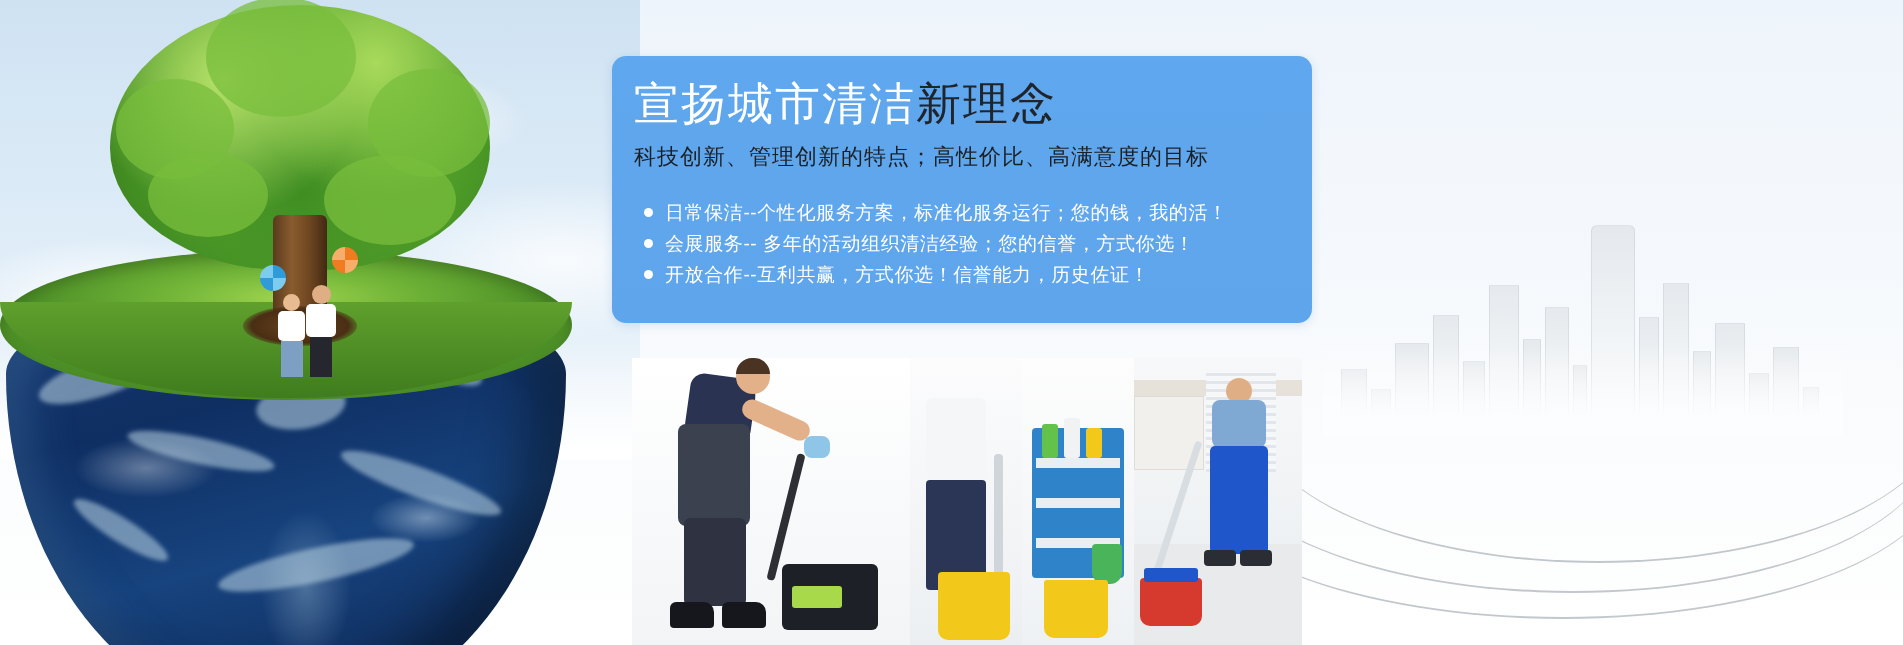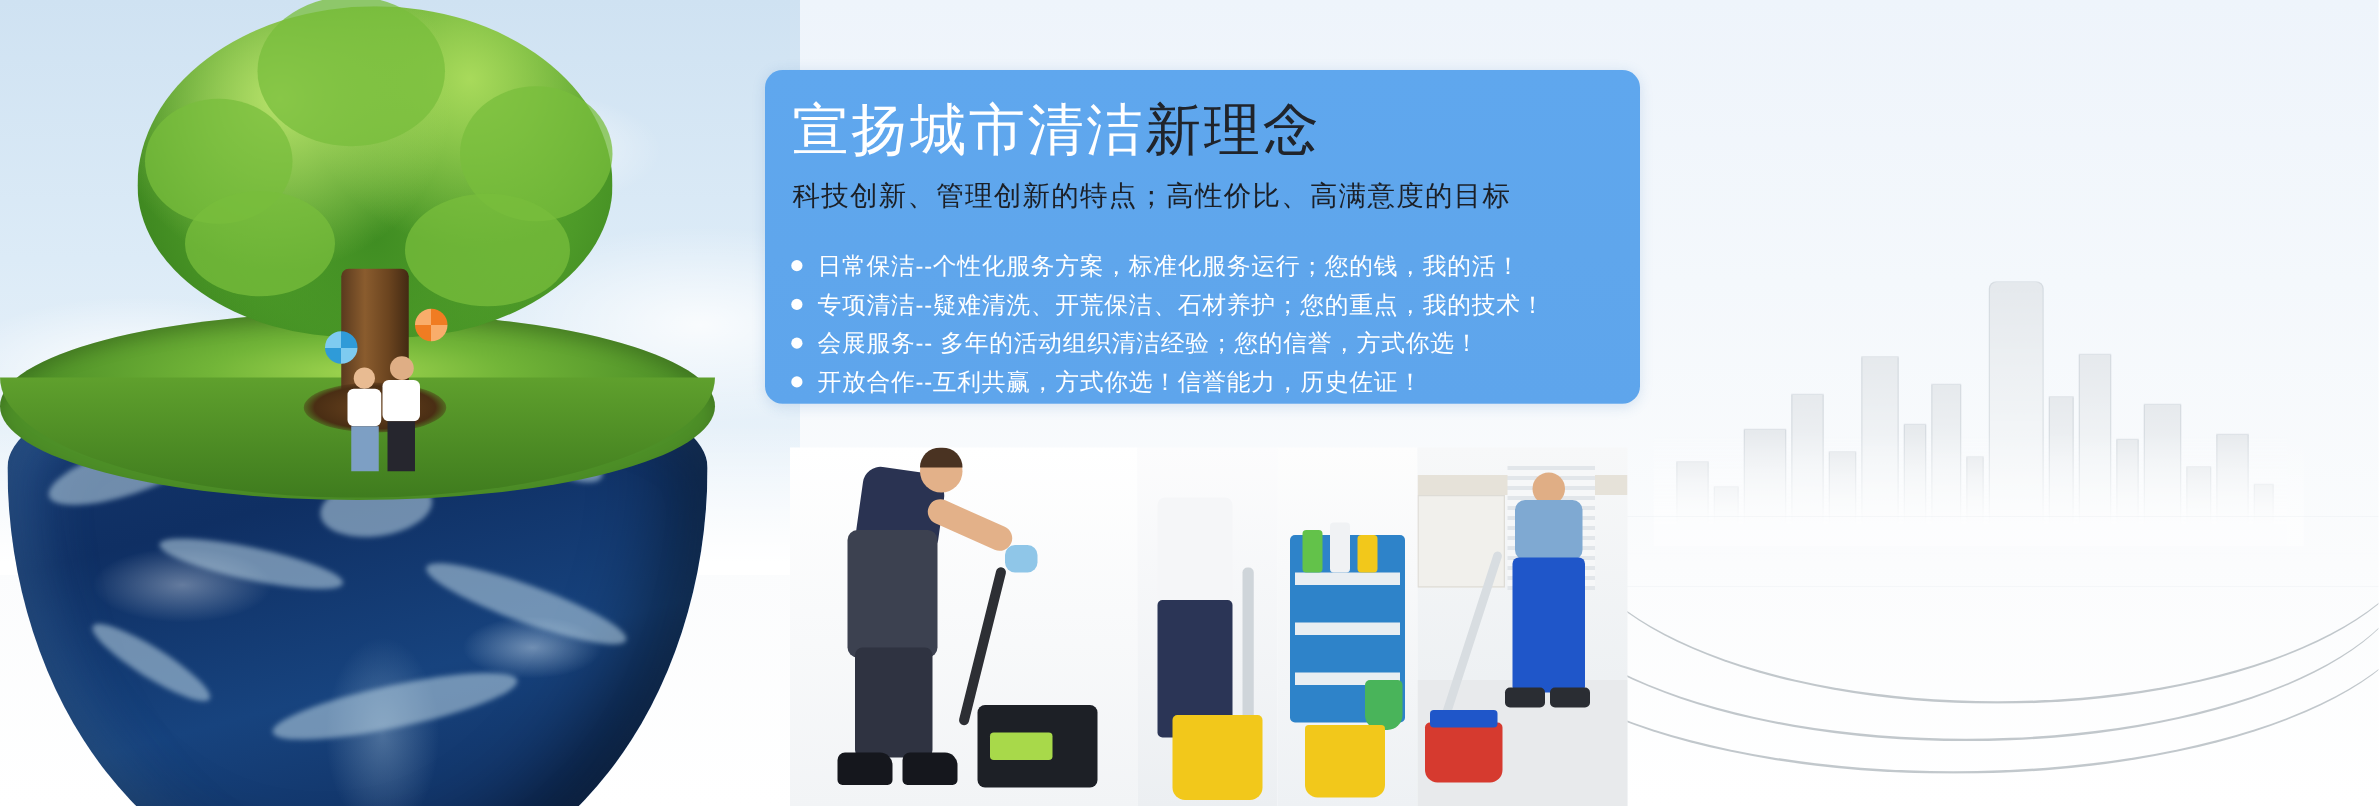--- a/index.html
+++ b/index.html
@@ -138,21 +138,21 @@
     font-size:45px; line-height:1.06; font-weight:400; letter-spacing:2px;
     white-space:nowrap;
   }
   .headline .hl-white{ color:#ffffff; }
   .headline .hl-dark{ color:#20242b; }
   .subtitle {
     position:absolute; left:22px; top:88px;
     font-size:22px; line-height:1.2; color:#1b1f26; letter-spacing:1px;
     white-space:nowrap;
   }
-  .bullets{ position:absolute; left:21px; top:141px; list-style:none; }
+  .bullets{ position:absolute; left:32px; top:141px; list-style:none; }
   .bullets li{
     display:flex; align-items:center; gap:12px;
     height:31px; color:#ffffff; font-size:19px; letter-spacing:.6px; white-space:nowrap;
   }
   .dot{ width:9px; height:9px; border-radius:50%; background:#ffffff; flex:0 0 auto; }
 
   
   .photos{ position:absolute; left:632px; top:358px; width:670px; height:287px; display:flex; }
   .ph{ position:relative; overflow:hidden; background:#f3f5f7; }
   .ph-a{ width:278px; background:linear-gradient(180deg,#ffffff 0%,#f2f4f6 100%); }
@@ -279,24 +279,20 @@
 
     <div class="subtitle">科技创新、管理创新的特点；高性价比、高满意度的目标</div>
 
     <ul class="bullets">
       <li>
         <span class="dot"></span>
         <span>日常保洁--个性化服务方案，标准化服务运行；您的钱，我的活！</span>
       </li>
       <li>
         <span class="dot"></span>
-        <span>专项清洁--疑难清洗、开荒保洁、石材养护；您的重点，我的技术！</span>
-      </li>
-      <li>
-        <span class="dot"></span>
         <span>会展服务-- 多年的活动组织清洁经验；您的信誉，方式你选！</span>
       </li>
       <li>
         <span class="dot"></span>
         <span>开放合作--互利共赢，方式你选！信誉能力，历史佐证！</span>
       </li>
     </ul>
   </div>
 
   <div class="photos">

